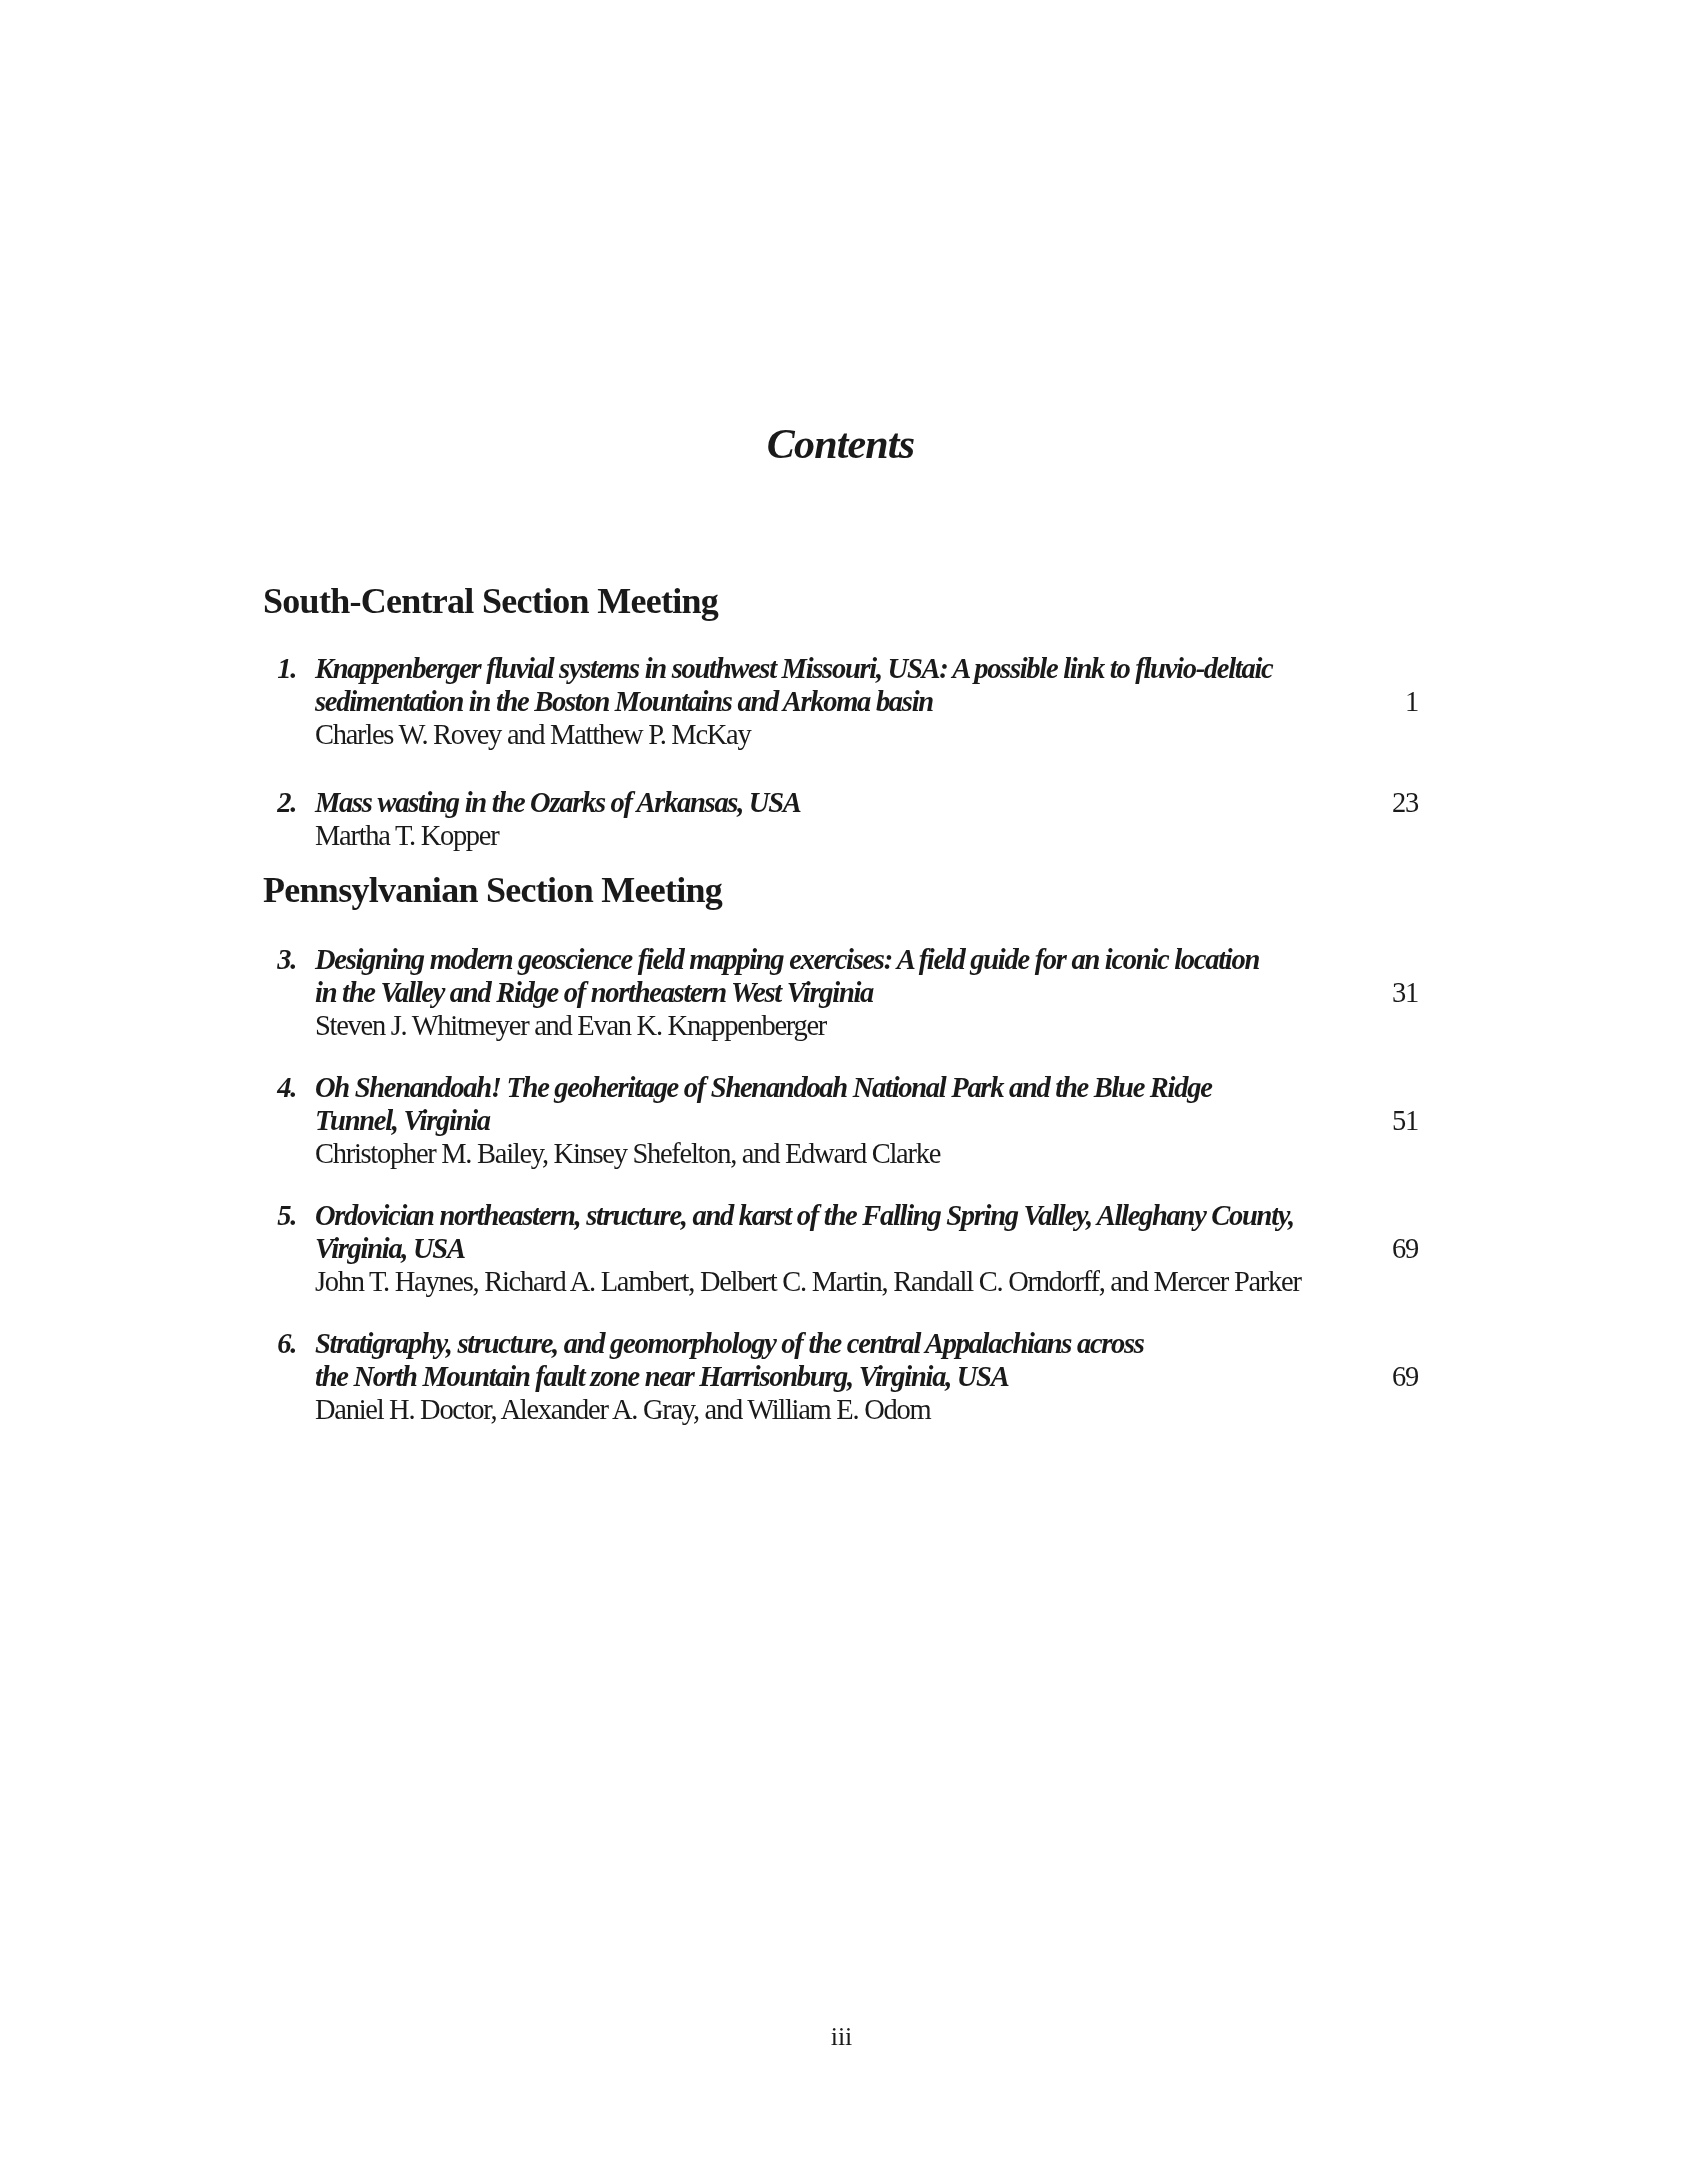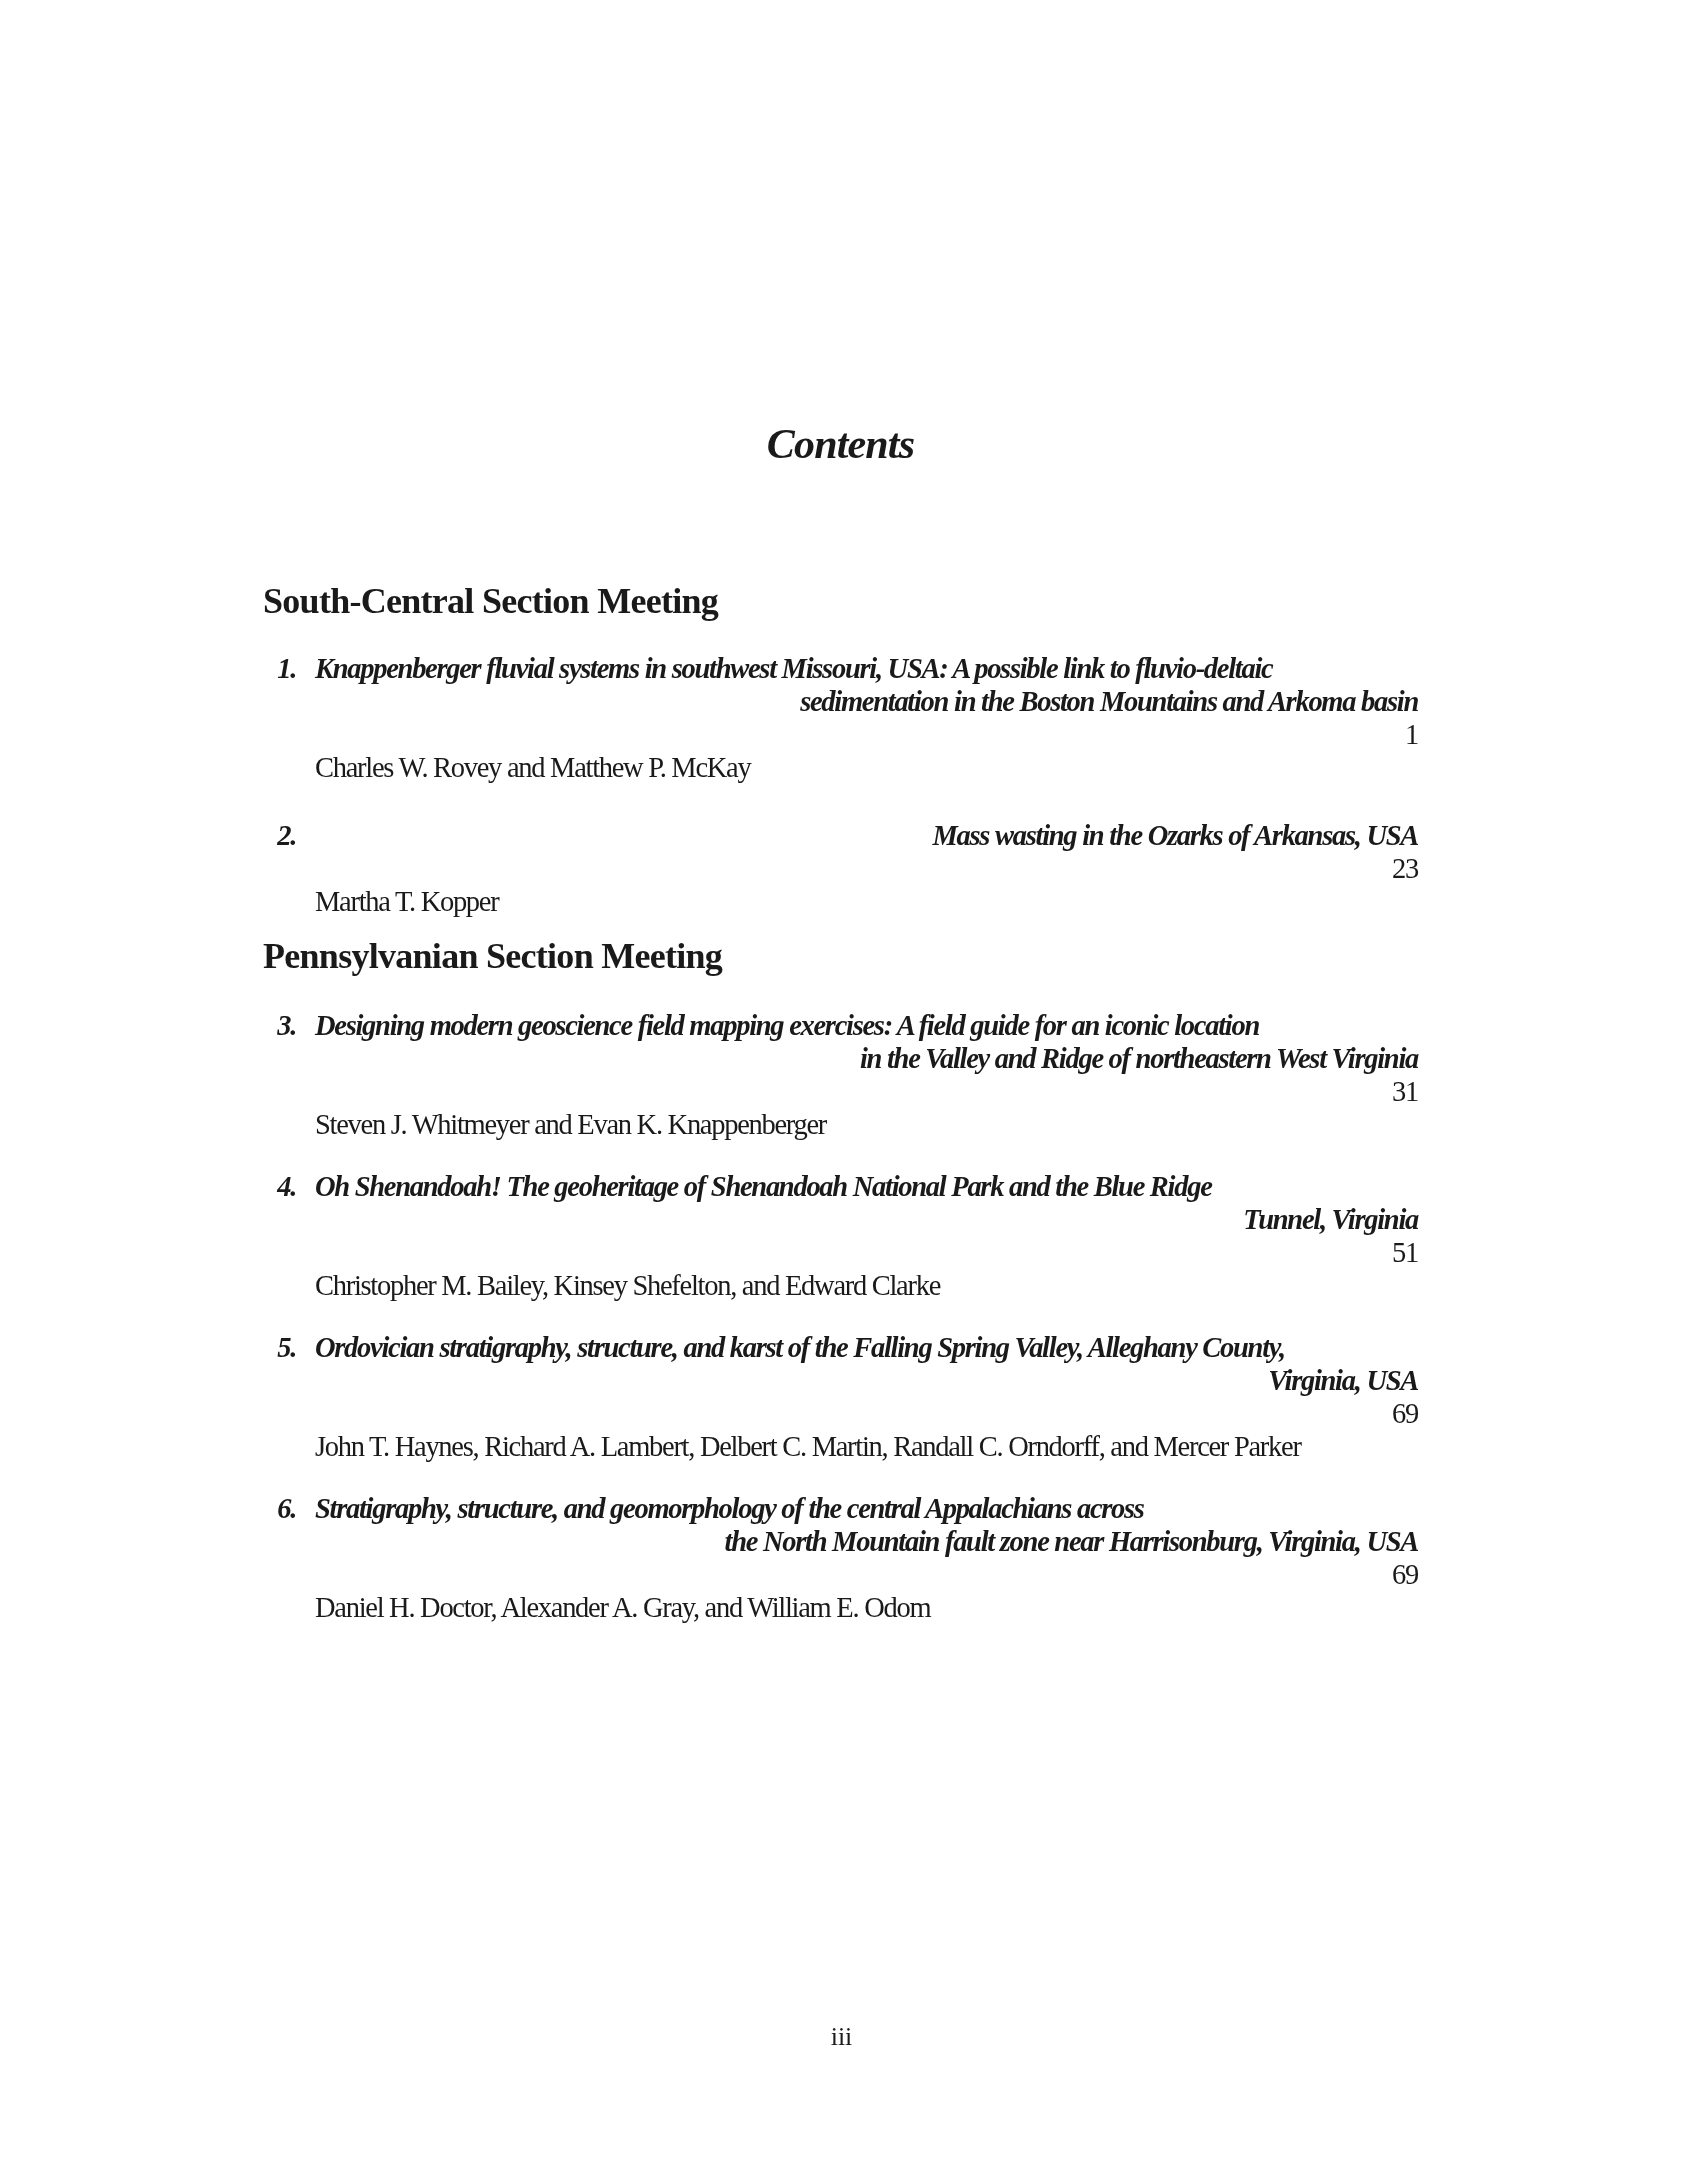--- a/index.html
+++ b/index.html
@@ -64,22 +64,21 @@
     flex: 1 1 auto;
     min-width: 0;
   }
   .title-line {
     font-weight: 700;
     font-style: italic;
     white-space: nowrap;
   }
   .leader-line {
     display: flex;
-    align-items: flex-end;
-    flex-direction: column;
+    align-items: center;
   }
   .leader-line .title-line {
     flex: 0 0 auto;
   }
   .dot-leader {
     flex: 1 1 auto;
     min-width: 21px;
     margin: 0 1.7px 0 7px;
     background-image: radial-gradient(circle, #1f1f1f 1.8px, rgba(0,0,0,0) 2.2px);
     background-size: 17.3px 5.2px;
@@ -167,21 +166,21 @@
           <span class="dot-leader"></span>
           <span class="entry-page">51</span>
         </div>
         <div class="entry-authors">Christopher M. Bailey, Kinsey Shefelton, and Edward Clarke</div>
       </div>
     </div>
 
     <div class="entry mt34">
       <div class="entry-num">5.</div>
       <div class="entry-body">
-        <div class="title-line">Ordovician stratigraphy, structure, and karst of the Falling Spring Valley, Alleghany County,</div>
+        <div class="title-line">Ordovician northeastern, structure, and karst of the Falling Spring Valley, Alleghany County,</div>
         <div class="leader-line">
           <span class="title-line">Virginia, USA</span>
           <span class="dot-leader"></span>
           <span class="entry-page">69</span>
         </div>
         <div class="entry-authors">John T. Haynes, Richard A. Lambert, Delbert C. Martin, Randall C. Orndorff, and Mercer Parker</div>
       </div>
     </div>
 
     <div class="entry mt34">

